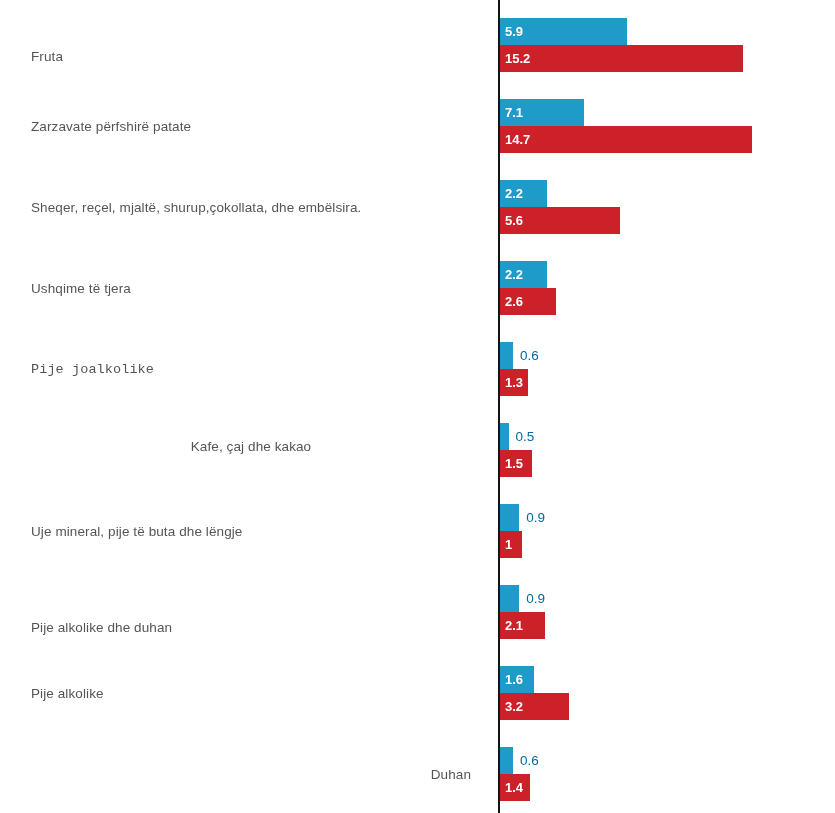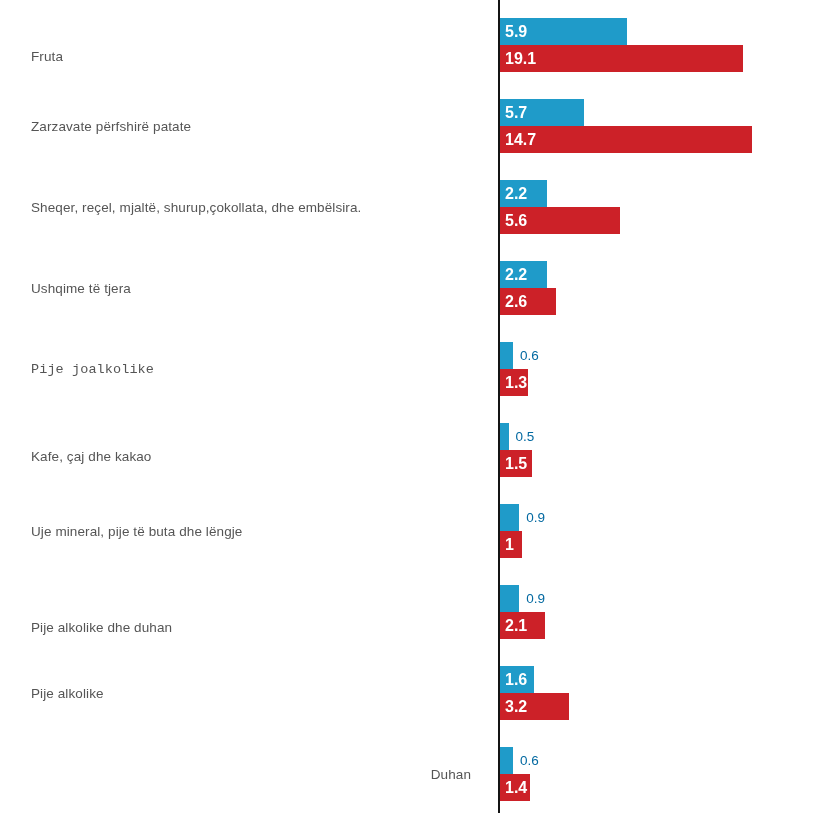--- a/index.html
+++ b/index.html
@@ -69,21 +69,21 @@
   }
   .bar.blue { background: #1f9bc9; }
   .bar.red  { background: #cc2128; }
 
   .bar-value-in {
     position: absolute;
     top: 0;
     left: 5px;
     height: 27px;
     line-height: 27px;
-    font-size: 16px;
+    font-size: 13px;
     font-weight: bold;
     color: #ffffff;
     white-space: nowrap;
   }
 
   .bar-value-out {
     position: absolute;
     top: 0;
     height: 27px;
     line-height: 27px;
@@ -102,30 +102,30 @@
   <div id="rows-container">
       <div class="chart-row" style="top: 0px;">
         <div class="cat-label" style="top: 48px;">Fruta</div>
         <div class="bars">
           <div class="bar-wrap">
             <div class="bar blue" style="width: 126.85px;"></div>
             <span class="bar-value-in">5.9</span>
           </div>
           <div class="bar-wrap">
             <div class="bar red" style="width: 242.95px;"></div>
-            <span class="bar-value-in">19.1</span>
+            <span class="bar-value-in">15.2</span>
           </div>
         </div>
       </div>
       <div class="chart-row" style="top: 81px;">
         <div class="cat-label" style="top: 36.5px;">Zarzavate përfshirë patate</div>
         <div class="bars">
           <div class="bar-wrap">
             <div class="bar blue" style="width: 83.85px;"></div>
-            <span class="bar-value-in">5.7</span>
+            <span class="bar-value-in">7.1</span>
           </div>
           <div class="bar-wrap">
             <div class="bar red" style="width: 251.55px;"></div>
             <span class="bar-value-in">14.7</span>
           </div>
         </div>
       </div>
       <div class="chart-row" style="top: 162px;">
         <div class="cat-label" style="top: 36.5px;">Sheqer, reçel, mjaltë, shurup,çokollata, dhe embëlsira.</div>
         <div class="bars">
@@ -159,21 +159,21 @@
             <div class="bar blue" style="width: 12.9px;"></div>
             <span class="bar-value-out" style="left: 19.9px;">0.6</span>
           </div>
           <div class="bar-wrap">
             <div class="bar red" style="width: 27.95px;"></div>
             <span class="bar-value-in">1.3</span>
           </div>
         </div>
       </div>
       <div class="chart-row" style="top: 405px;">
-        <div class="cat-label" style="top: 43px;">Kafe, çaj dhe kakao</div>
+        <div class="cat-label" style="top: 33px; text-align: center;">Kafe, çaj dhe kakao</div>
         <div class="bars">
           <div class="bar-wrap">
             <div class="bar blue" style="width: 8.6px;"></div>
             <span class="bar-value-out" style="left: 15.6px;">0.5</span>
           </div>
           <div class="bar-wrap">
             <div class="bar red" style="width: 32.25px;"></div>
             <span class="bar-value-in">1.5</span>
           </div>
         </div>

